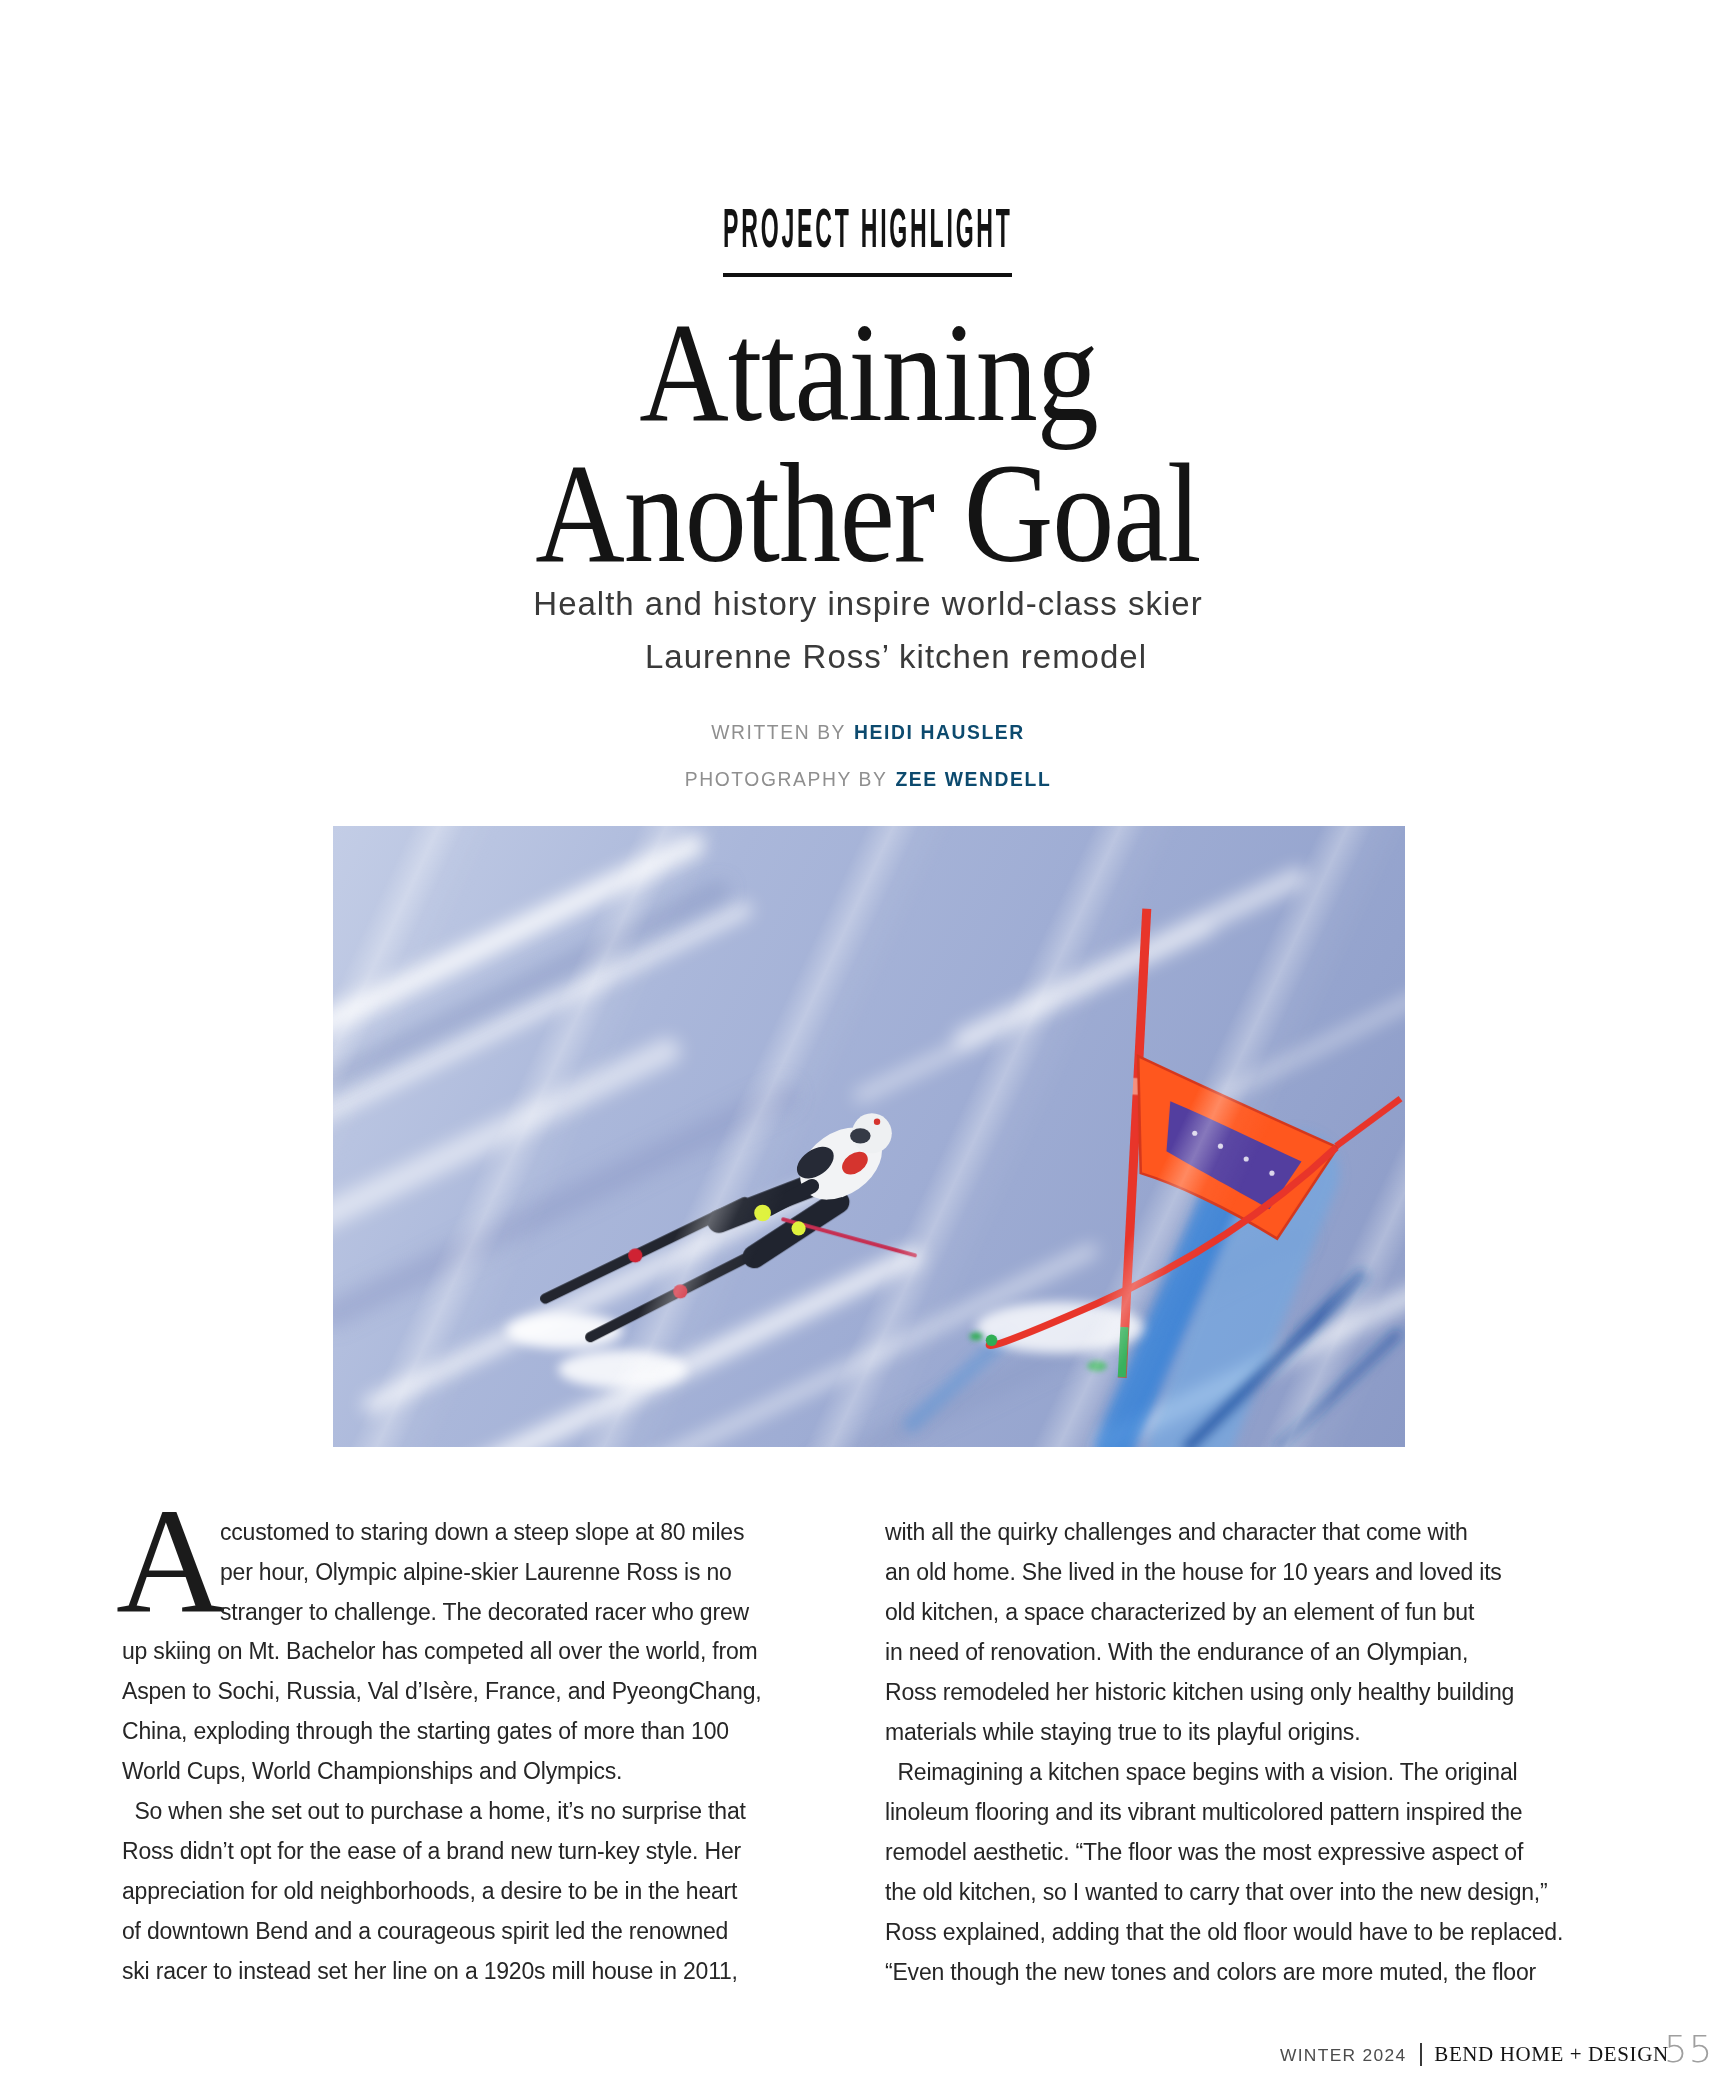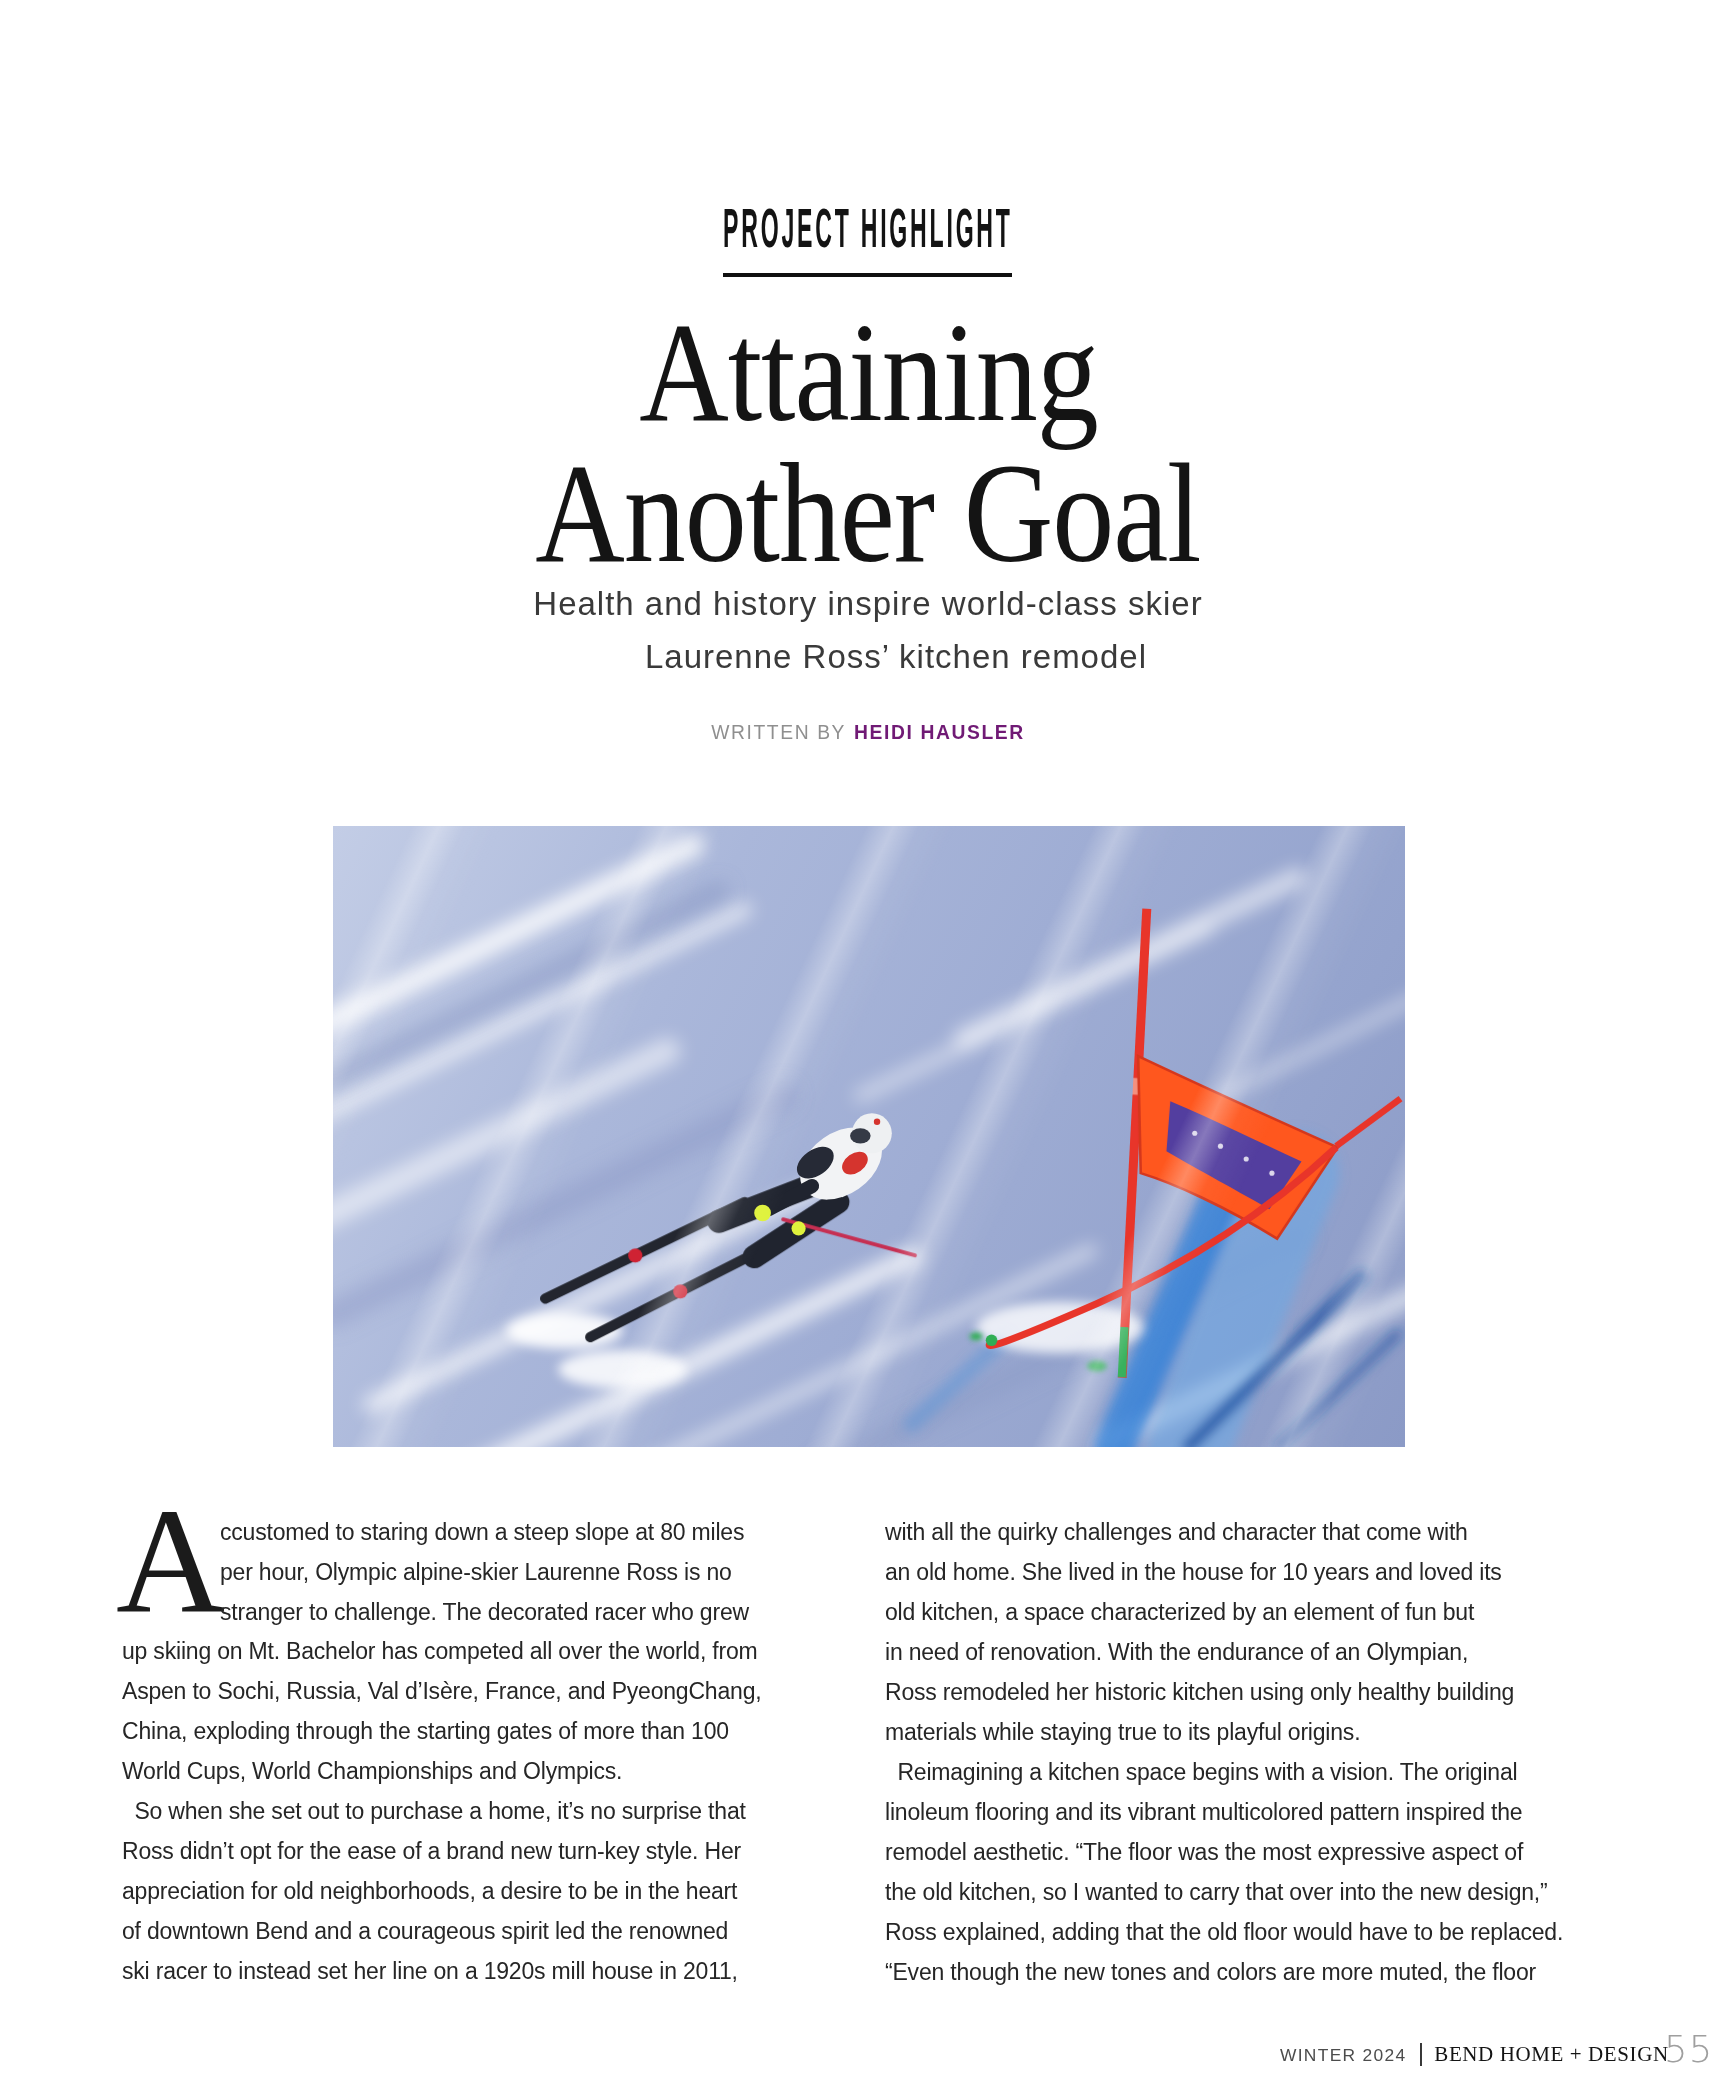--- a/index.html
+++ b/index.html
@@ -23,21 +23,21 @@
   .title2{top:443px;}
 
   
   .subtitle{font-size:33px;font-weight:300;color:#3a3a3a;letter-spacing:1px;line-height:1;white-space:nowrap;}
   .subtitle1{top:587px;}
   .subtitle2{top:640px;padding-left:28px;}
 
   
   .byline{font-size:19.3px;letter-spacing:1.6px;line-height:1;white-space:nowrap;}
   .byline .lbl{color:#8f8f8f;font-weight:300;}
-  .byline .nm{color:#701a75;font-weight:700;margin-left:1px;}
+  .byline .nm{color:#0c4a6e;font-weight:700;margin-left:1px;}
   .byline1{top:723px;}
   .byline2{top:770px;}
 
   
   .photo{top:826px;left:333px;width:1072px;height:621px;overflow:hidden;
          background:linear-gradient(118deg,#c3cde6 0%,#aab7da 30%,#9fadd4 55%,#94a3cd 80%,#8b9ac6 100%);}
   .photo .streak-overlay{position:absolute;inset:0;
          background:repeating-linear-gradient(115deg,
             rgba(255,255,255,0) 0px, rgba(255,255,255,0) 71px,
             rgba(255,255,255,0.30) 96px, rgba(255,255,255,0.05) 119px,
@@ -77,20 +77,24 @@
   <div class="abs centerrow subtitle subtitle1">Health and history inspire world-class skier</div>
 
   <div class="abs centerrow title-line title2">
     <span>Another Goal</span>
   </div>
   <div class="abs centerrow subtitle subtitle2">Laurenne Ross’ kitchen remodel</div>
 
   <div class="abs centerrow byline byline1">
     <span class="lbl">WRITTEN BY</span>
     <span class="nm">HEIDI HAUSLER</span>
+  </div>
+  <div class="abs centerrow byline byline2">
+    <span class="lbl">PHOTOGRAPHY BY</span>
+    <span class="nm">ZEE WENDELL</span>
   </div>
 
   <div class="abs photo">
     <svg viewBox="0 0 1667 966" width="1072" height="621" preserveAspectRatio="none">
       <defs>
         <filter id="b14" x="-40%" y="-40%" width="180%" height="180%">
             <feGaussianBlur stdDeviation="14"></feGaussianBlur>
           </filter>
         <filter id="b8" x="-40%" y="-40%" width="180%" height="180%">
             <feGaussianBlur stdDeviation="8"></feGaussianBlur>

